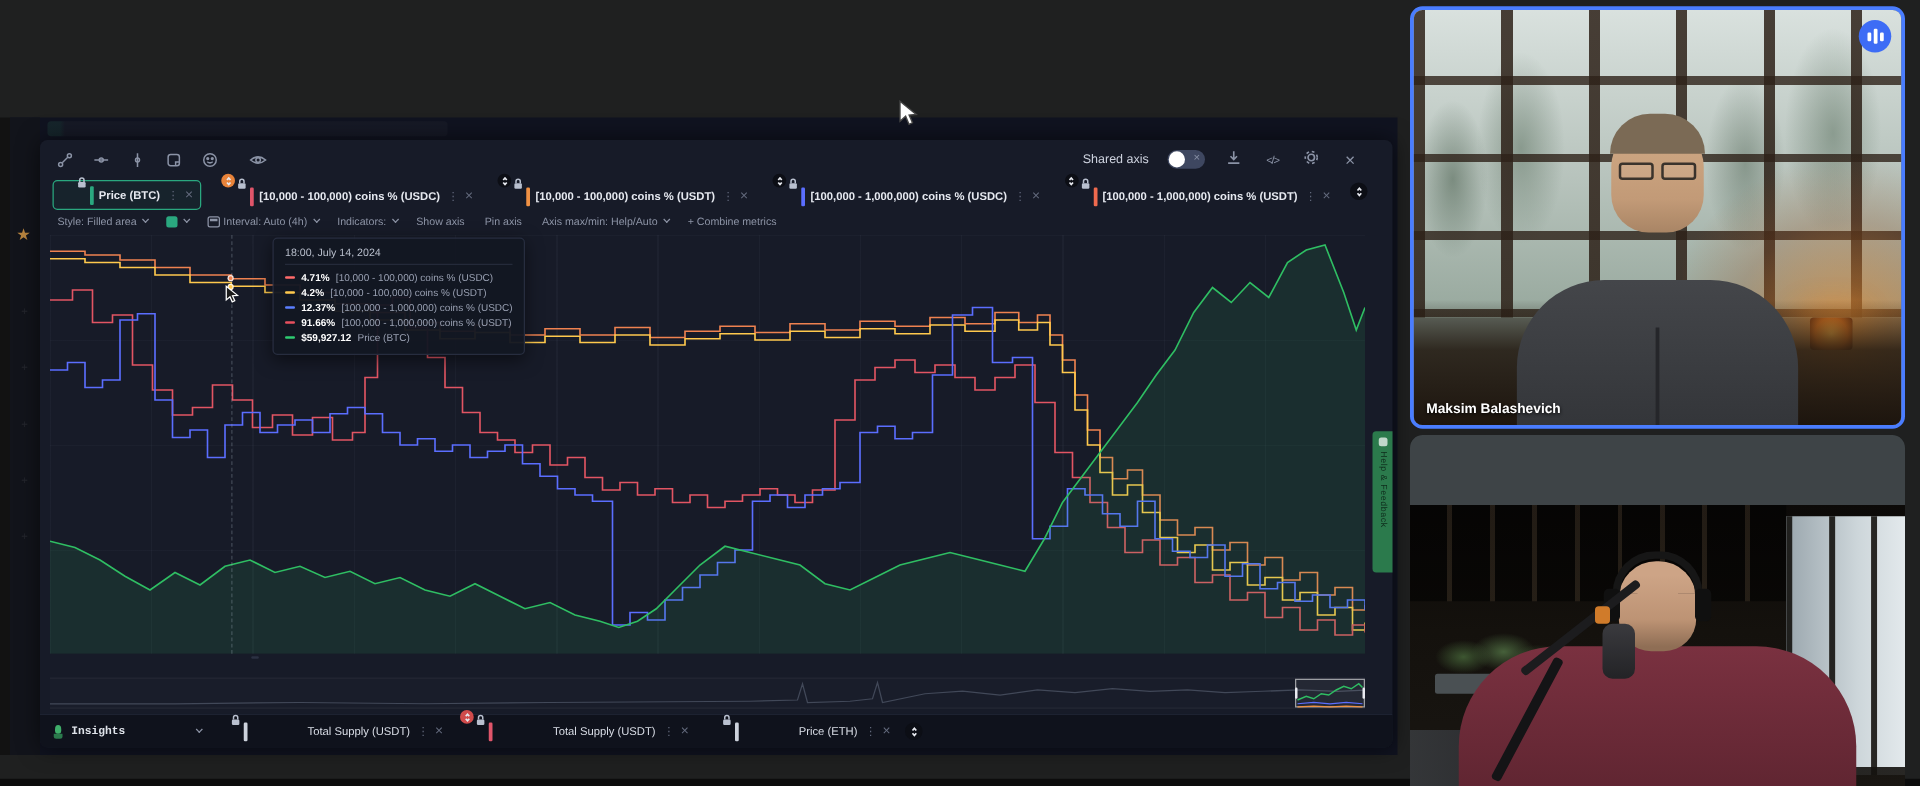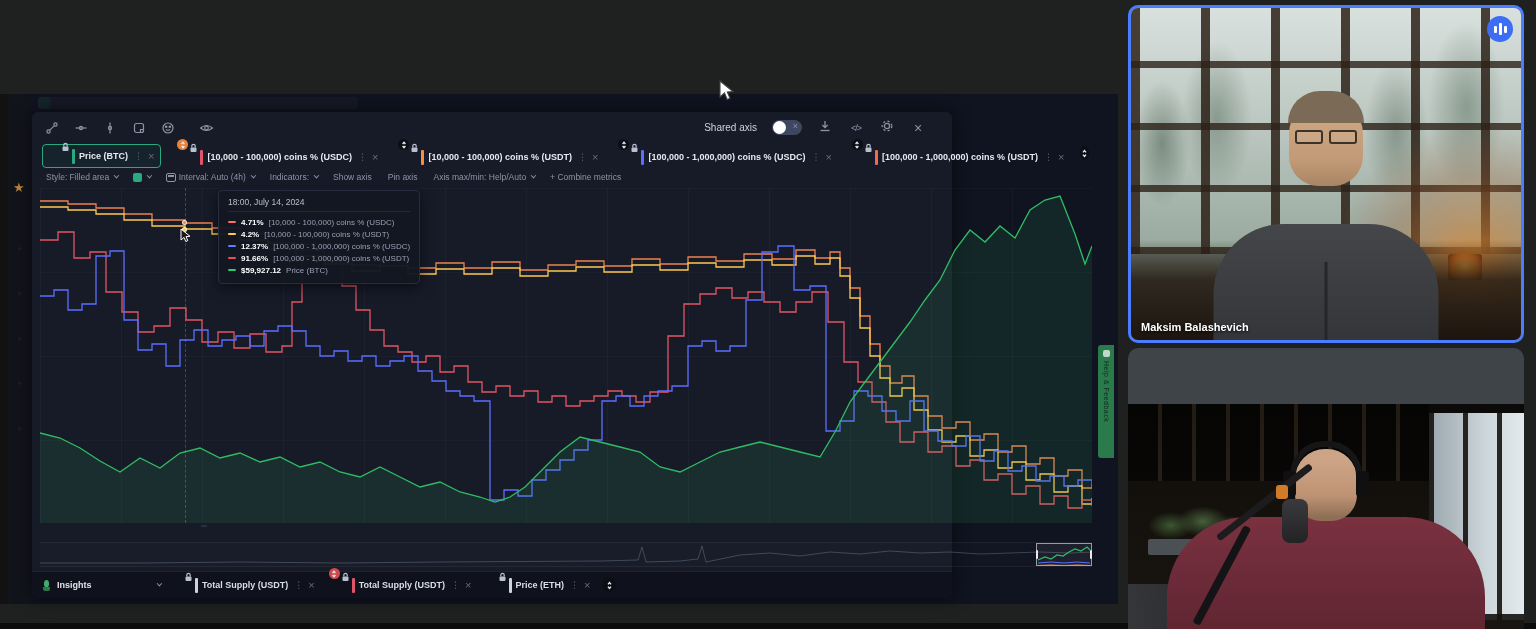--- a/index.html
+++ b/index.html
@@ -7,21 +7,21 @@
   body { background:#1f2020; font-family:"Liberation Sans", sans-serif; position:relative; overflow:hidden; }
   .abs { position:absolute; }
 
   
   .share-panel { left:8px; top:94px; width:1110px; height:510px; background:#101320; }
   .left-strip { left:0; top:0; width:24px; height:100%; background:#12141b; }
   .star-glyph { left:5px; top:86px; font-size:13px; color:#b9853f; }
   .strip-dot { left:9px; width:7px; font-size:9px; color:rgba(255,255,255,0.08); }
   .ghost-row { left:30px; top:3px; width:320px; height:12px; background:linear-gradient(90deg, rgba(60,160,120,0.25) 0 10px, rgba(255,255,255,0.05) 14px 100%); border-radius:3px; opacity:.5; }
 
-  .overlay { left:24px; top:18px; width:920px; height:486px; background:#171b28; border-radius:6px; box-shadow:0 0 18px rgba(0,0,0,0.55); }
+  .overlay { left:24px; top:18px; width:1082px; height:486px; background:#171b28; border-radius:6px; box-shadow:0 0 18px rgba(0,0,0,0.55); }
 
   .tool-row { top:6px; left:12px; height:20px; display:flex; align-items:center; gap:14px; }
   .tool-ic { width:15px; height:15px; color:#8b93a6; display:flex; align-items:center; justify-content:center; }
   .tool-ic svg { stroke:#8b93a6; fill:none; stroke-width:1.2; }
   .tool-ic.sep { margin-left:10px; }
 
   .header-right { top:7px; right:26px; display:flex; align-items:center; gap:15px; }
   .shared-axis-lbl { font-size:10px; color:#cdd2de; }
   .toggle { width:30px; height:15px; background:#3e4760; border-radius:8px; position:relative; }
   .toggle .knob { position:absolute; left:1px; top:1px; width:13px; height:13px; background:#fff; border-radius:50%; }
@@ -71,28 +71,28 @@
   .x-axis { left:8px; top:413px; width:1052px; display:flex; justify-content:space-between; align-items:center; font-size:7.5px; color:#7c828f; }
   .x-axis span { white-space:nowrap; }
   .x-axis span.hl { background:#2b3142; color:#c9cedb; padding:1px 3px; border-radius:2px; }
 
   .minimap { left:8px; top:430px; width:1052px; height:25px; background:rgba(255,255,255,0.012); border-top:1px solid rgba(255,255,255,0.05); border-bottom:1px solid rgba(255,255,255,0.05); }
   .mm-sel { position:absolute; right:0; top:0; bottom:0; width:56px; border:1px solid rgba(255,255,255,0.55); background:rgba(255,255,255,0.05); }
   .mm-handle { position:absolute; top:6px; bottom:6px; width:2px; background:#e8eaf0; border-radius:1px; }
 
   .bottom-bar { left:0; right:0; bottom:0; height:27px; background:#0f121c; border-top:1px solid #1d2231; border-radius:0 0 6px 6px; display:flex; align-items:center; gap:12px; padding:0 10px; }
   .insights { width:118px; display:flex; align-items:center; gap:6px; }
-  .insights-lbl { font-size:9px; font-weight:700; color:#dfe3ea; }
+  .insights-lbl { font-size:9px; font-weight:700; color:#dfe3ea;font-family:Liberation Mono, monospace; }
   .plant-ic { width:9px; height:11px; position:relative; }
   .plant-ic::before { content:""; position:absolute; left:2px; top:0; width:5px; height:7px; background:#3fae6a; border-radius:50% 50% 40% 40%; }
   .plant-ic::after { content:""; position:absolute; left:1px; bottom:0; width:7px; height:4px; background:#2b7a4c; border-radius:0 0 2px 2px; }
   .insights .chev { margin-left:auto; }
   .btab { display:flex; align-items:center; gap:4px; }
   .btab .badges { display:flex; gap:1px; transform:translateY(-8px); margin-right:-2px; }
-  .btab .tab-label { font-weight:700; color:#d9dde6; }
+  .btab .tab-label { font-weight:400; color:#d9dde6;margin-left:44px; }
 
   .help-tab { right:4px; top:251px; width:16px; height:113px; background:#2b7a4c; border-radius:3px 0 0 3px; display:flex; flex-direction:column; align-items:center; padding-top:5px; gap:4px; }
   .help-tab .htxt { writing-mode:vertical-rl; font-size:7px; color:rgba(8,28,18,0.85); letter-spacing:0.5px; }
   .help-ic { width:7px; height:7px; background:rgba(230,240,235,0.8); border-radius:2px; }
 
   
   .cursor { pointer-events:none; }
 
   
   .tile1 { left:1128px; top:5px; width:396px; height:338px; border:3px solid #4a7dff; border-radius:10px; overflow:hidden; background:#6d776f; }

